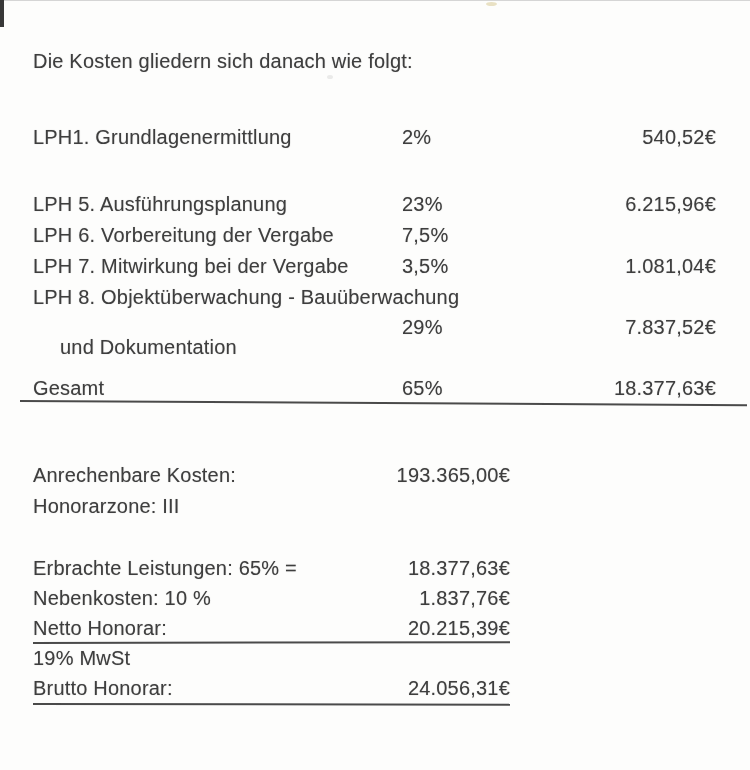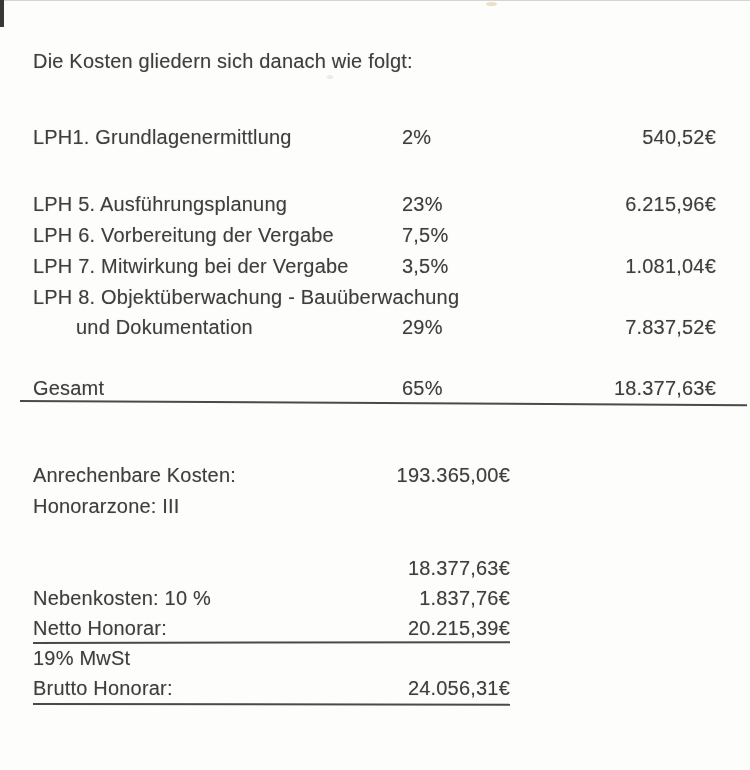--- a/index.html
+++ b/index.html
@@ -12,21 +12,21 @@
     overflow:hidden;
   }
   .row{
     position:absolute;left:0;width:750px;height:30px;
     font-size:20px;line-height:30px;white-space:nowrap;
     letter-spacing:0.2px;
     text-shadow:0 0 1px rgba(62,62,62,0.35);
   }
   .intro{top:46px;}
   .c-label{position:absolute;left:33px;}
-  .c-label.indent{left:76px;}
+  .c-label.indent{left:60px;margin-top:20px;}
   .c-pct{position:absolute;left:402px;}
   .c-amt{position:absolute;right:34px;text-align:center;}
   .c-val{position:absolute;right:240px;text-align:left;}
   .rule{position:absolute;height:2px;background:#4a4a4a;}
   .rule-gesamt{left:20px;top:400px;width:727px;transform:rotate(0.33deg);transform-origin:left center;}
   .rule-netto{left:33px;top:642px;width:477px;transform:rotate(-0.1deg);transform-origin:left center;}
   .rule-brutto{left:33px;top:703px;width:477px;transform:rotate(0.08deg);transform-origin:left center;}
   
   .corner-mark{position:absolute;left:0;top:0;width:4px;height:27px;background:#383838;}
   .top-edge-line{position:absolute;left:0;top:0;width:750px;height:1px;background:rgba(110,110,110,0.28);}
@@ -91,20 +91,21 @@
     <span class="c-label">Anrechenbare Kosten:</span>
     <span class="c-val">193.365,00€</span>
   </div>
 
   <div class="row" style="top:491px">
     <span class="c-label">Honorarzone: III</span>
   </div>
 
 
   <div class="row" style="top:553px">
+    <span class="c-label">Erbrachte Leistungen: 65% =</span>
     <span class="c-val">18.377,63€</span>
   </div>
 
   <div class="row" style="top:583px">
     <span class="c-label">Nebenkosten: 10 %</span>
     <span class="c-val">1.837,76€</span>
   </div>
 
   <div class="row" style="top:613px">
     <span class="c-label">Netto Honorar:</span>

